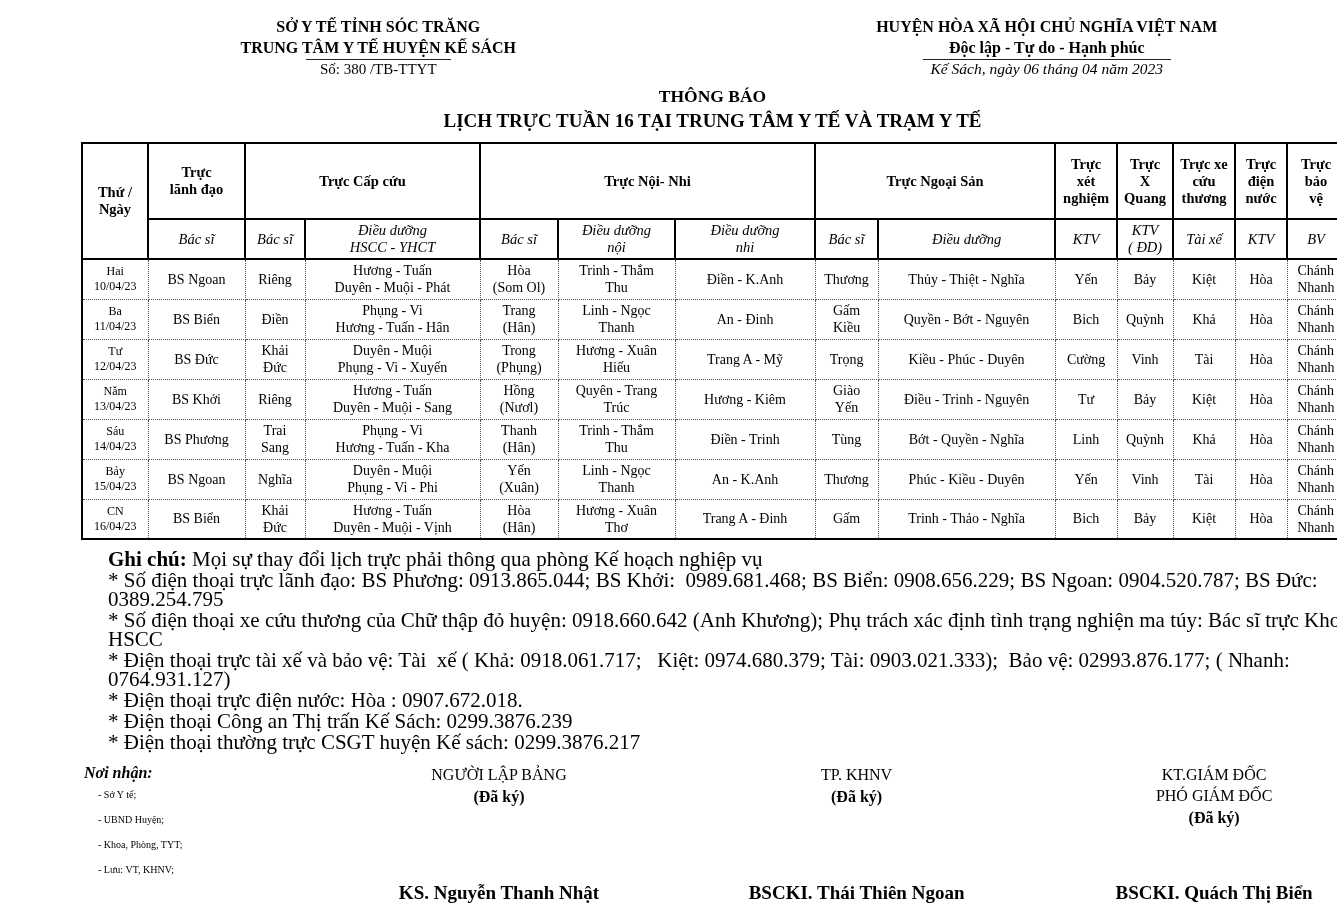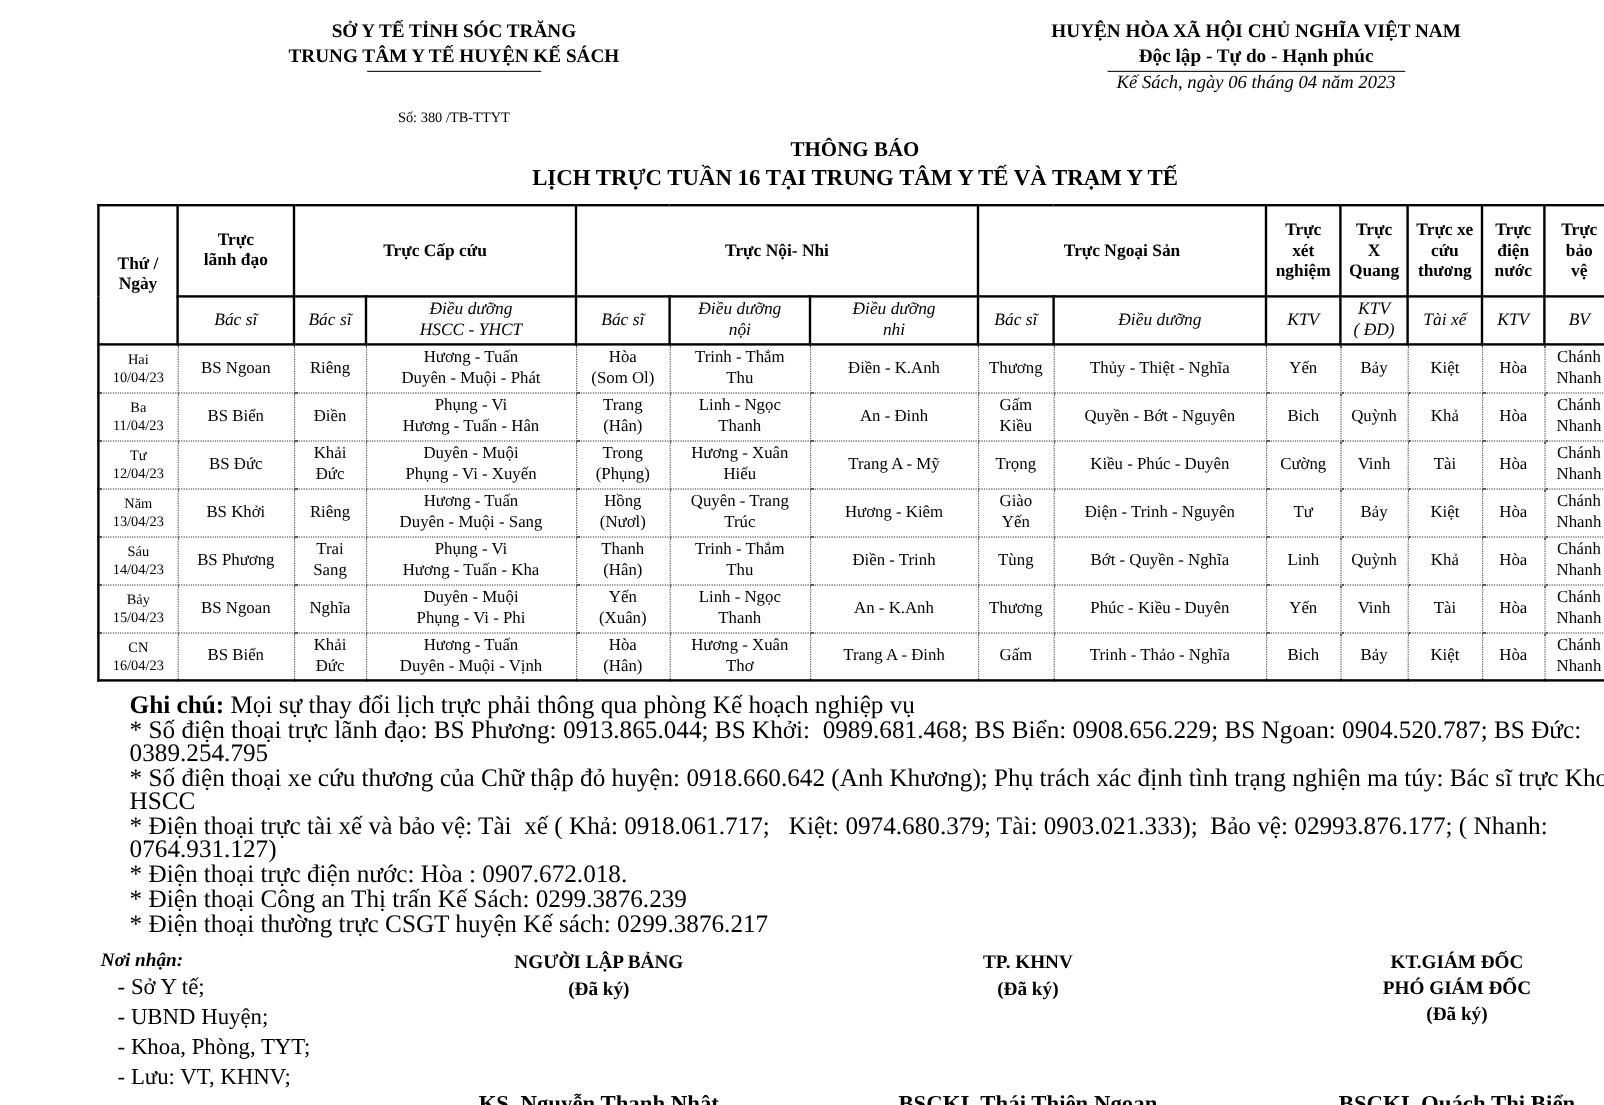--- a/index.html
+++ b/index.html
@@ -11,21 +11,21 @@
   .page{position:relative;width:1337px;height:921px;overflow:hidden;padding-left:44px;}
 
   
   .hdr{display:flex;padding-top:16px;}
   .hdr-left{width:50%;text-align:center;}
   .hdr-right{width:50%;text-align:center;}
   .org-line{font-weight:bold;font-size:16px;line-height:21px;}
   .underline-bar{border-bottom:1.5px solid #222;margin:1px auto 0;}
   .u-org{width:145px;}
   .u-motto{width:248px;}
-  .doc-number{margin-top:31px;font-size:12px;}
+  .doc-number{margin-top:1px;font-size:15px;}
   .date-line{font-size:15.5px;font-style:italic;}
 
   .title-block{text-align:center;margin-top:6px;}
   .title1{font-weight:bold;font-size:17.5px;line-height:24px;}
   .title2{font-weight:bold;font-size:19px;line-height:26px;}
 
   
   table.duty{
     border-collapse:collapse;table-layout:fixed;
     width:1263px;margin:8px 0 0 37px;
@@ -53,22 +53,22 @@
   
   .sig{display:flex;margin:12px 20px 0 40px;}
   .sig-col0{width:21%;}
   .sig-col1{width:23%;}
   .sig-col2{width:33%;}
   .sig-col3{width:23%;}
   .sig-col1,.sig-col2,.sig-col3{
     text-align:center;display:flex;flex-direction:column;height:140px;
   }
   .noinhan-label{font-weight:bold;font-style:italic;font-size:16px;}
-  .noinhan-item{font-size:19px;line-height:25px;padding-left:14px;}
-  .sig-title{font-weight:bold;font-size:16px;line-height:21px;white-space:pre-line;}
+  .noinhan-item{font-size:10px;line-height:25px;padding-left:14px;}
+  .sig-title{font-weight:normal;font-size:16px;line-height:21px;white-space:pre-line;}
   .sig-signed{font-weight:bold;font-size:16px;margin-top:3px;}
   .sig-name{font-weight:bold;font-size:19px;margin-top:auto;}
 </style>
 </head>
 <body>
 
 <div class="page">
 
   <div class="hdr">
     <div class="hdr-left">
@@ -225,21 +225,21 @@
         <td>Riêng</td>
         <td>Hương - Tuấn
 Duyên - Muội - Sang</td>
         <td>Hồng
 (Nươl)</td>
         <td>Quyên - Trang
 Trúc</td>
         <td>Hương - Kiêm</td>
         <td>Giào
 Yến</td>
-        <td>Điện - Trinh - Nguyên</td>
+        <td>Điều - Trinh - Nguyên</td>
         <td>Tư</td>
         <td>Bảy</td>
         <td>Kiệt</td>
         <td>Hòa</td>
         <td>Chánh
 Nhanh</td>
       </tr>
       <tr>
         <td class="c-day">Sáu
 14/04/23</td>

